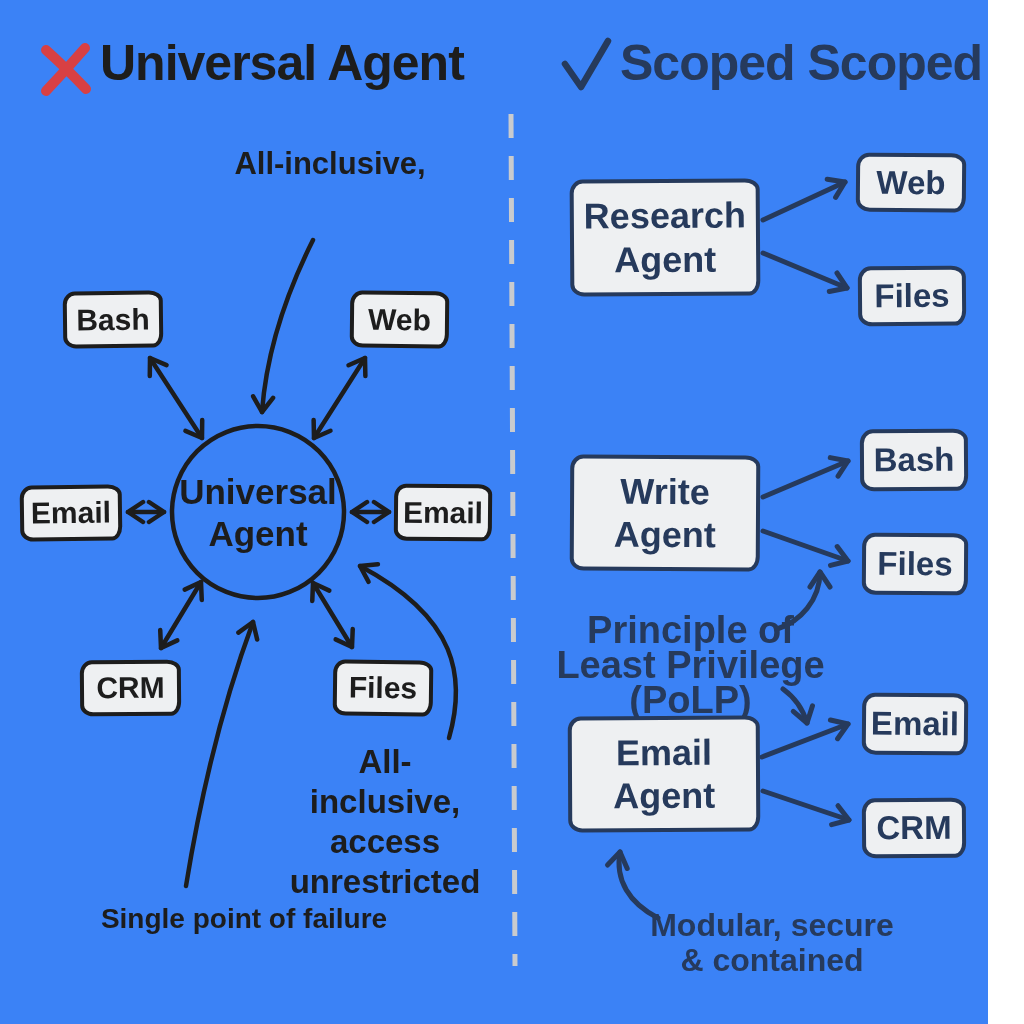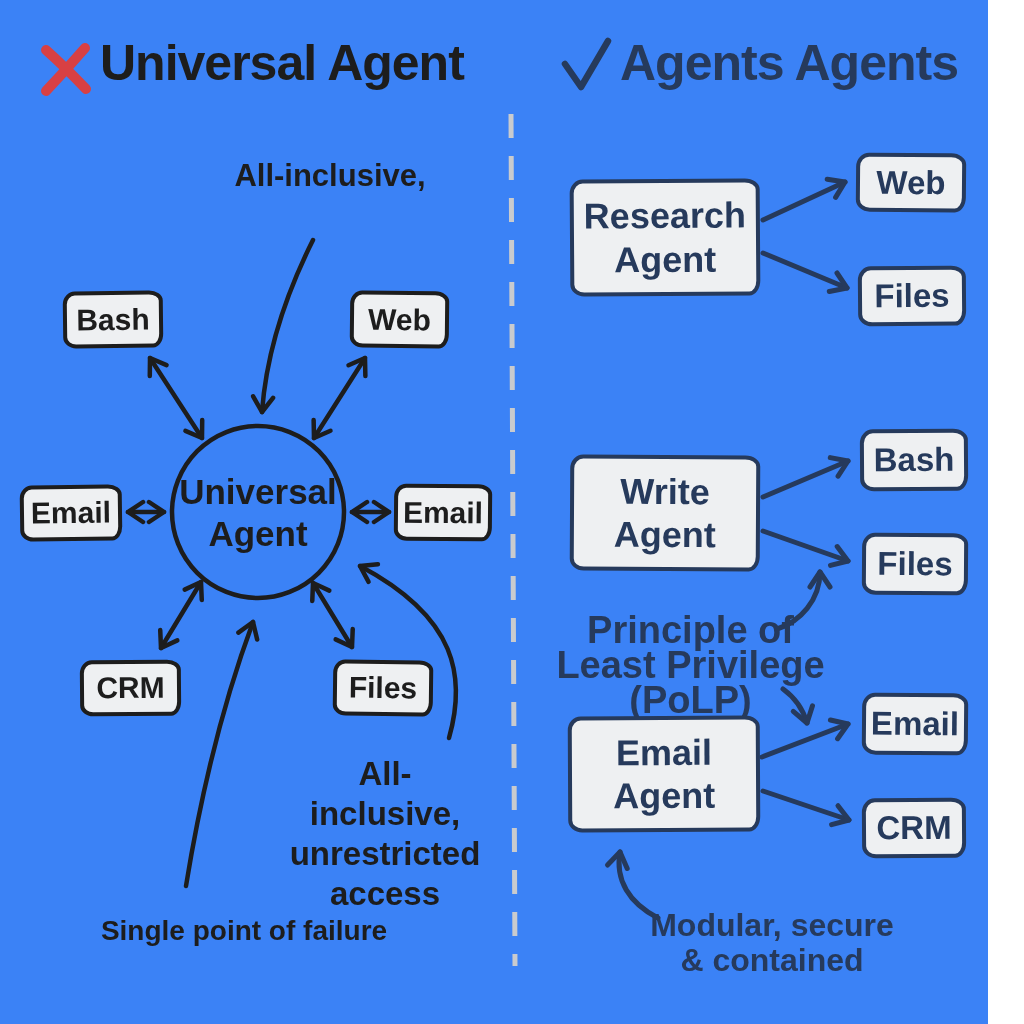--- a/index.html
+++ b/index.html
@@ -37,21 +37,21 @@
     color:#263a5c;
     font-size:33px;
   }
   .box.agent{
     flex-direction:column;
     font-size:36px;line-height:1.2;
   }
   .note{
     position:absolute;text-align:center;font-weight:600;
   }
-  .note.blk{color:#1d1d1d;margin-top:12px;}
+  .note.blk{color:#1d1d1d;}
   .note.nvy{color:#263a5c;}
   .circle-label{
     position:absolute;display:flex;flex-direction:column;
     align-items:center;justify-content:center;text-align:center;
     font-size:35px;font-weight:600;line-height:1.18;color:#1d1d1d;
   }
 </style>
 </head>
 <body>
 
@@ -97,21 +97,21 @@
       <path d="M 763 531 L 848 561" marker-end="url(#mN)"></path>
       <path d="M 762 757 L 848 724" marker-end="url(#mN)"></path>
       <path d="M 763 791 L 849 820" marker-end="url(#mN)"></path>
       <path d="M 777 629 C 800 622 820 600 820 572" marker-end="url(#mN)"></path>
       <path d="M 783 689 Q 801 702 807 723" marker-end="url(#mN)"></path>
       <path d="M 658 918 C 629 903 615 880 620 852" marker-end="url(#mN)"></path>
     </g>
   </svg>
 
   <div class="abs title" style="left:100px;top:38px;">Universal Agent</div>
-  <div class="abs title navy" style="left:620px;top:38px;">Agents Agents</div>
+  <div class="abs title navy" style="left:620px;top:38px;">Scoped Scoped</div>
 
   <div class="note blk" style="left:190px;top:146px;width:280px;font-size:31px;line-height:36px;">
     <div>All-inclusive,</div>
   </div>
 
   <div class="box lft" style="left:63px;top:291px;width:100px;height:57px;transform:rotate(-0.7deg);">
     <span>Bash</span>
   </div>
   <div class="box lft" style="left:350px;top:291px;width:99px;height:57px;transform:rotate(0.6deg);">
     <span>Web</span>
@@ -129,22 +129,22 @@
     <span>Files</span>
   </div>
 
   <div class="circle-label" style="left:176px;top:470px;width:164px;height:85px;text-align:right;">
     <div>Universal</div>
     <div>Agent</div>
   </div>
 
   <div class="note blk" style="left:285px;top:742px;width:200px;font-size:33px;line-height:40px;">
     <div>All-inclusive,</div>
+    <div>access</div>
     <div>unrestricted</div>
-    <div>access</div>
   </div>
 
   <div class="note blk" style="left:83px;top:900px;width:322px;font-size:28px;line-height:37px;">
     <div>Single point of failure</div>
   </div>
 
   <div class="box rgt agent" style="left:570px;top:179px;width:190px;height:117px;transform:rotate(-0.4deg);">
     <div>Research</div>
     <div>Agent</div>
   </div>

